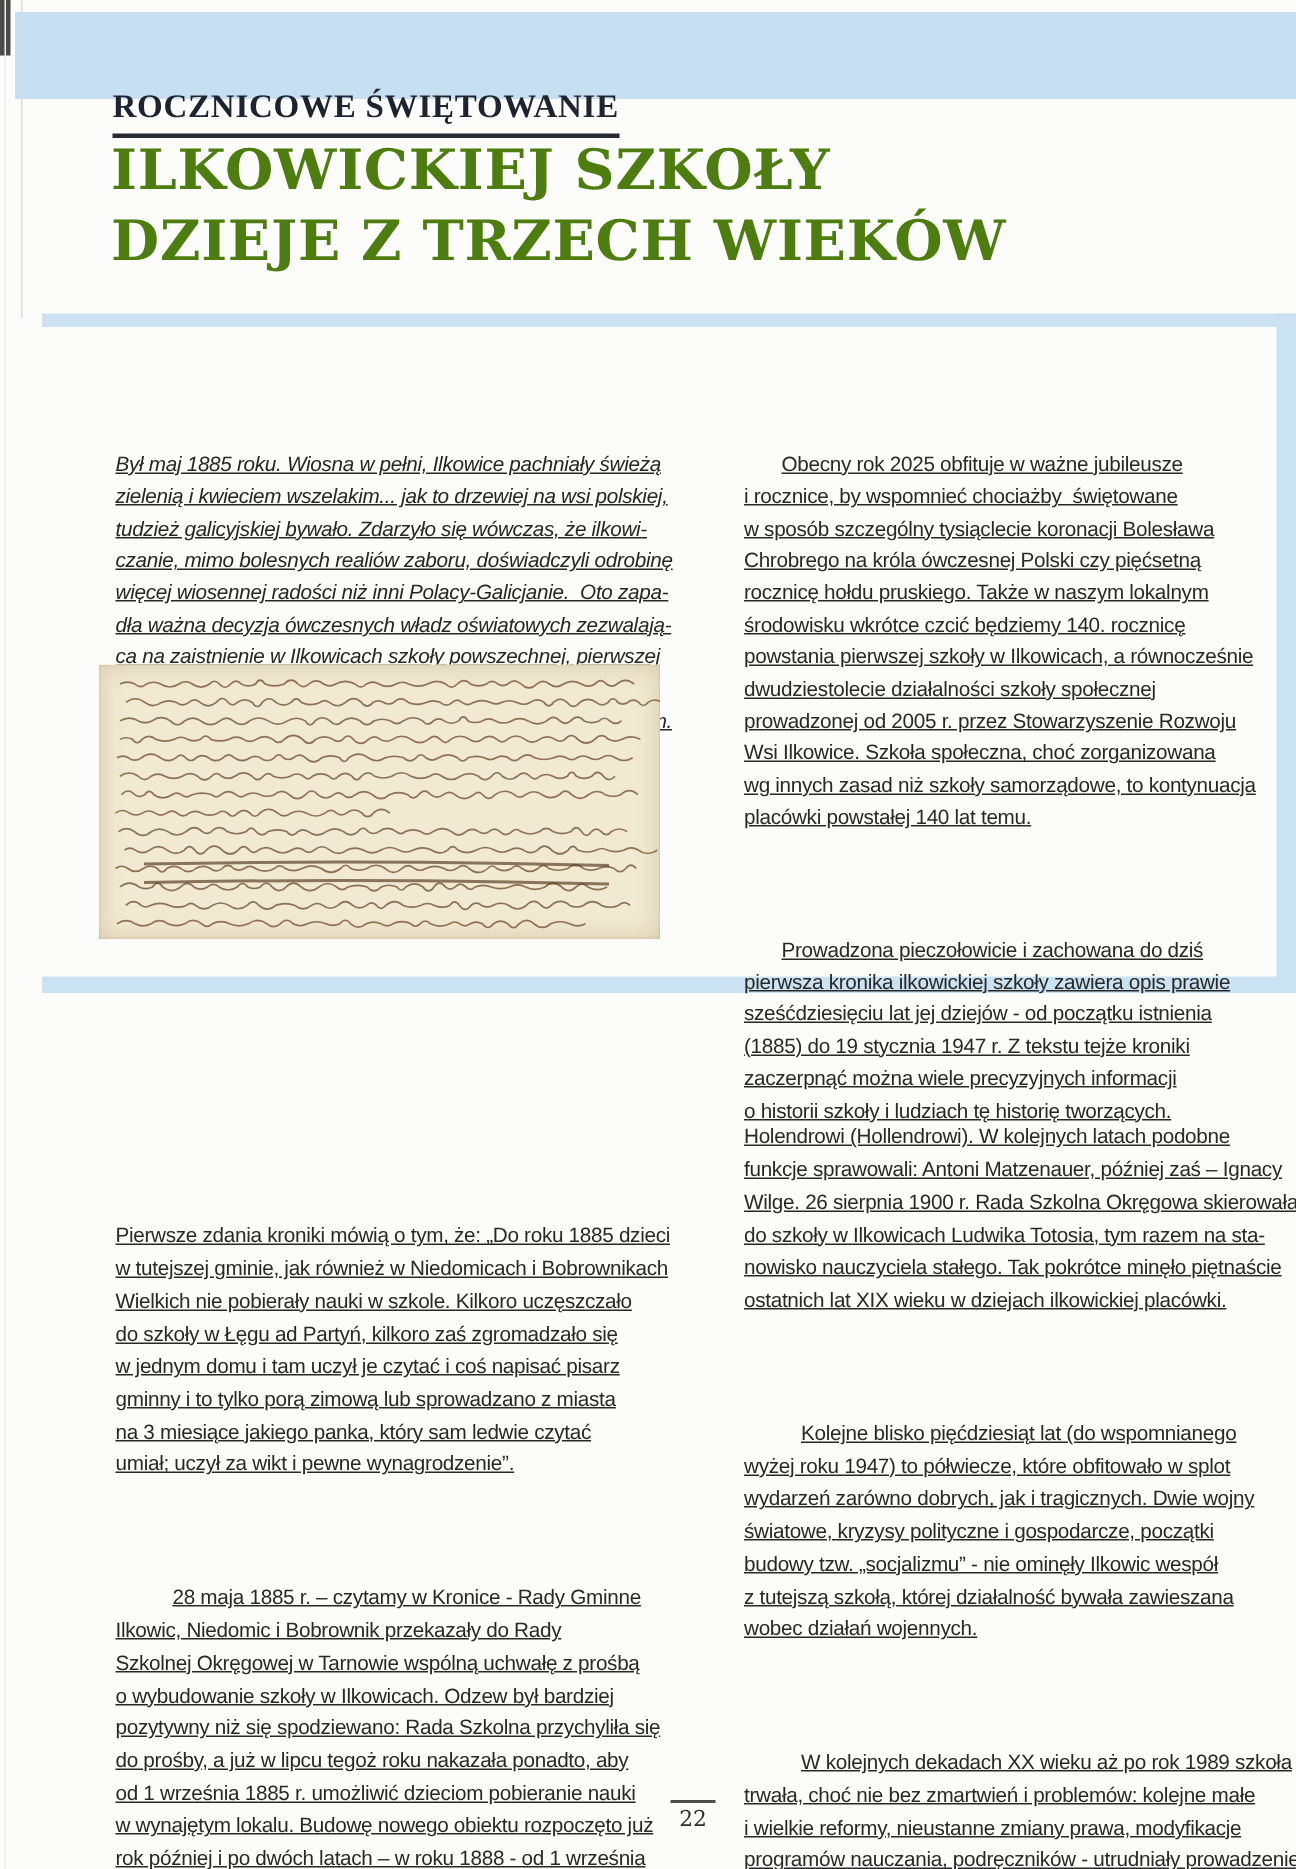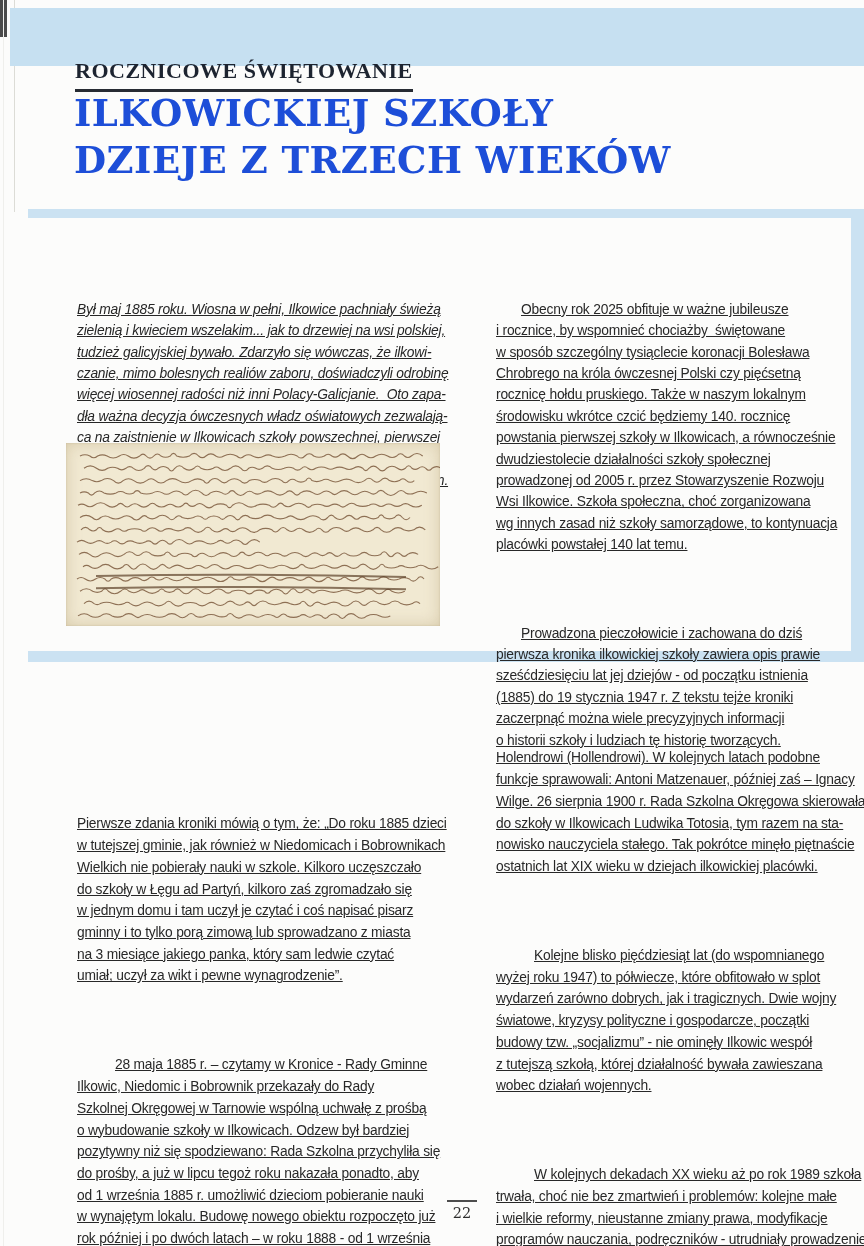--- a/index.html
+++ b/index.html
@@ -15,21 +15,21 @@
   .band-top{position:absolute;left:10px;top:8px;width:854px;height:58px;background:#c6e0f1;}
   .band-mid{position:absolute;left:28px;top:209px;width:836px;height:9px;background:#cbe2f2;}
   .band-low{position:absolute;left:28px;top:651px;width:836px;height:11px;background:#cbe2f2;}
   .band-right{position:absolute;left:851px;top:209px;width:13px;height:453px;background:#cbe2f2;}
 
   .kicker{position:absolute;left:75px;top:20px;font-family:Liberation Serif, serif;font-weight:700;
     font-size:22px;letter-spacing:.5px;color:#1d2430;display:inline-block;
     padding-bottom:5px;border-bottom:3px solid #272b33;white-space:pre;margin-top:38px;}
 
   .title{position:absolute;left:74px;top:90px;font-family:"DejaVu Serif",serif;font-weight:700;
-    font-size:37px;line-height:47px;letter-spacing:.5px;color:#1d4ed8;white-space:pre;}
+    font-size:37px;line-height:47px;letter-spacing:.5px;color:#4d7c0f;white-space:pre;}
 
   .col{position:absolute;white-space:pre;color:#282828;font-size:13.8px;line-height:21.4px;letter-spacing:-.2px;}
   .col p{margin:12px;text-decoration:underline;}
   .col p.ind{text-indent:25px;}
   .col p.ind-lg{text-indent:38px;}
 
   .intro-left{left:65px;top:244px;width:392px;font-style:italic;color:#262626;}
   .intro-right{left:484px;top:244px;width:384px;}
 
   .manuscript{position:absolute;left:66px;top:443px;width:374px;height:183px;background:#f1e9d2;

